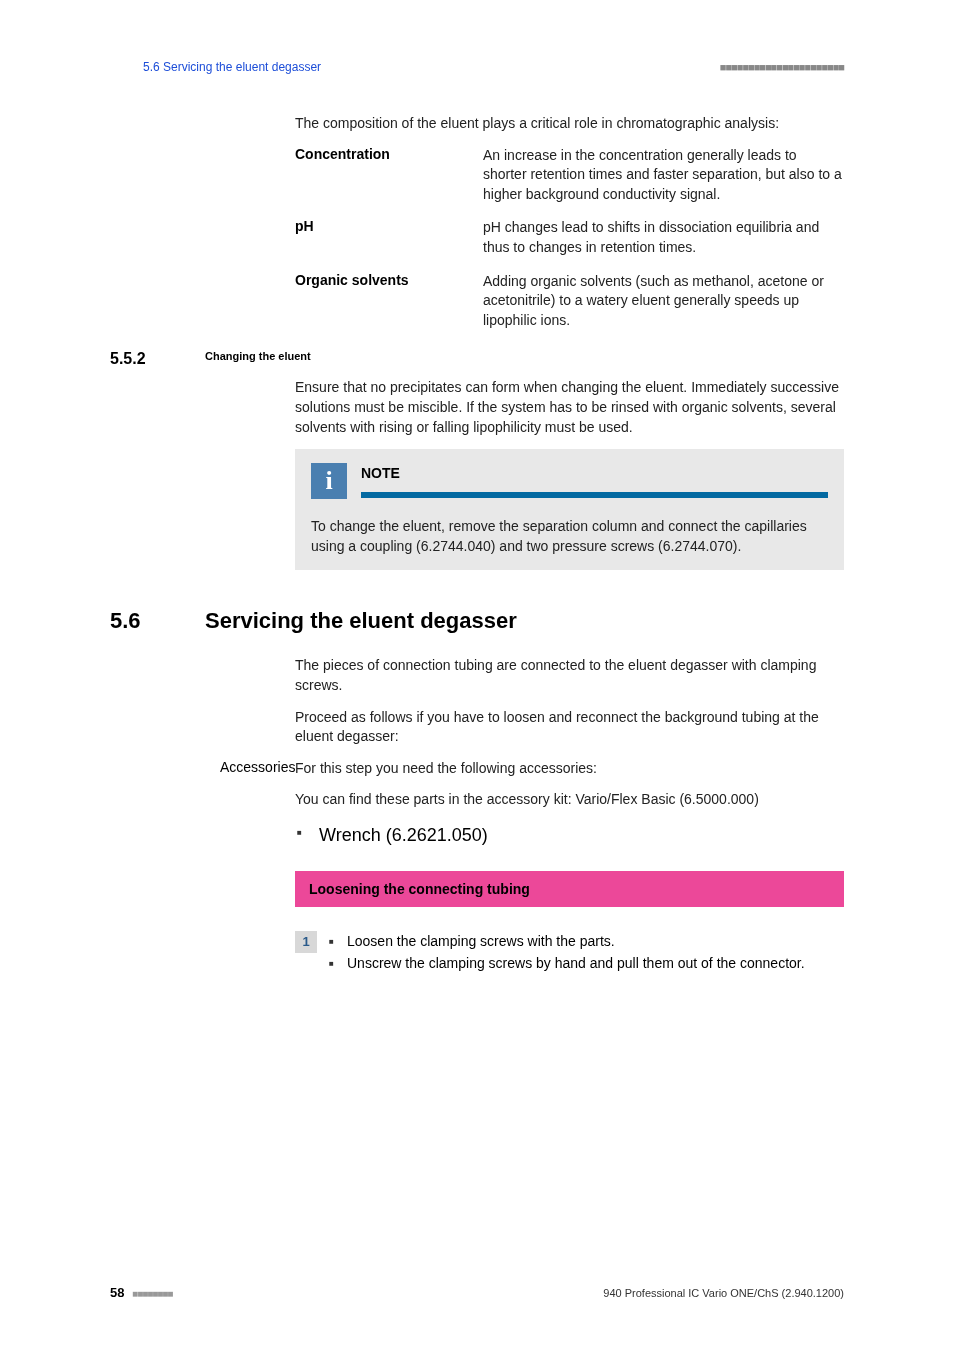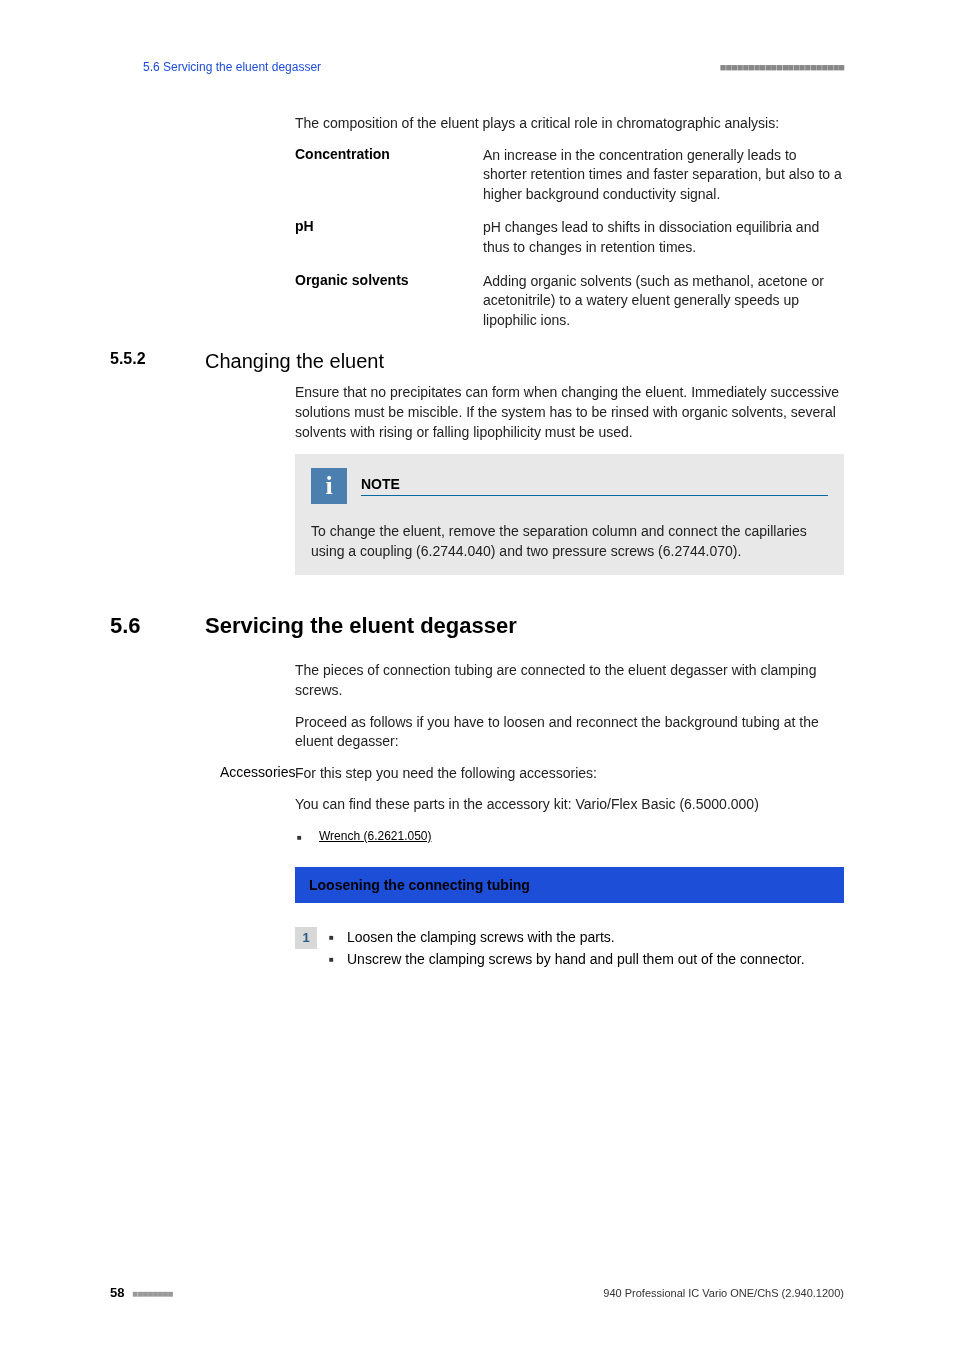--- a/index.html
+++ b/index.html
@@ -58,22 +58,22 @@
     display: flex;
     margin-bottom: 10px;
     margin-top: 16px;
   }
   .subsection-num {
     width: 95px;
     font-weight: bold;
     font-size: 16px;
   }
   .subsection-title {
-    font-weight: normal;
-    font-size: 20px;
+    font-weight: bold;
+    font-size: 11px;
   }
   .note-box {
     background: #e8e8e8;
     padding: 14px 16px;
     margin-top: 12px;
     margin-bottom: 24px;
   }
   .note-header {
     display: flex;
     align-items: center;
@@ -92,23 +92,23 @@
   .note-icon-inner {
     color: #fff;
     font-family: Georgia, serif;
     font-weight: bold;
     font-size: 26px;
     line-height: 1;
   }
   .note-label {
     font-weight: bold;
     font-size: 14px;
-    border-bottom: 1px solid #0369a1;
+    border-bottom: 6px solid #0369a1;
     flex: 1;
-    padding-bottom: 3px;
+    padding-bottom: 11px;
   }
   .note-text {
     font-size: 14px;
     line-height: 1.4;
     color: #222;
   }
   .section-row {
     display: flex;
     margin-top: 38px;
     margin-bottom: 22px;
@@ -129,35 +129,34 @@
   }
   .side-row { position: relative; }
   .italic { }
   .bullet-list {
     list-style: none;
     padding-left: 18px;
     margin-bottom: 22px;
   }
   .bullet-list li {
     position: relative;
-    font-size: 12px;
+    font-size: 18px;
     line-height: 1.5;
     padding-left: 6px;
-    text-decoration: underline;
   }
   .bullet-list li::before {
     content: "■";
     position: absolute;
     left: -16px;
     font-size: 8px;
     top: 5px;
     color: #333;
   }
   .procedure-header {
-    background: #1d4ed8;
+    background: #ec4899;
     padding: 10px 14px;
     font-weight: bold;
     font-size: 14px;
     margin-bottom: 24px;
   }
   .step-row {
     display: flex;
     gap: 10px;
   }
   .step-num {

